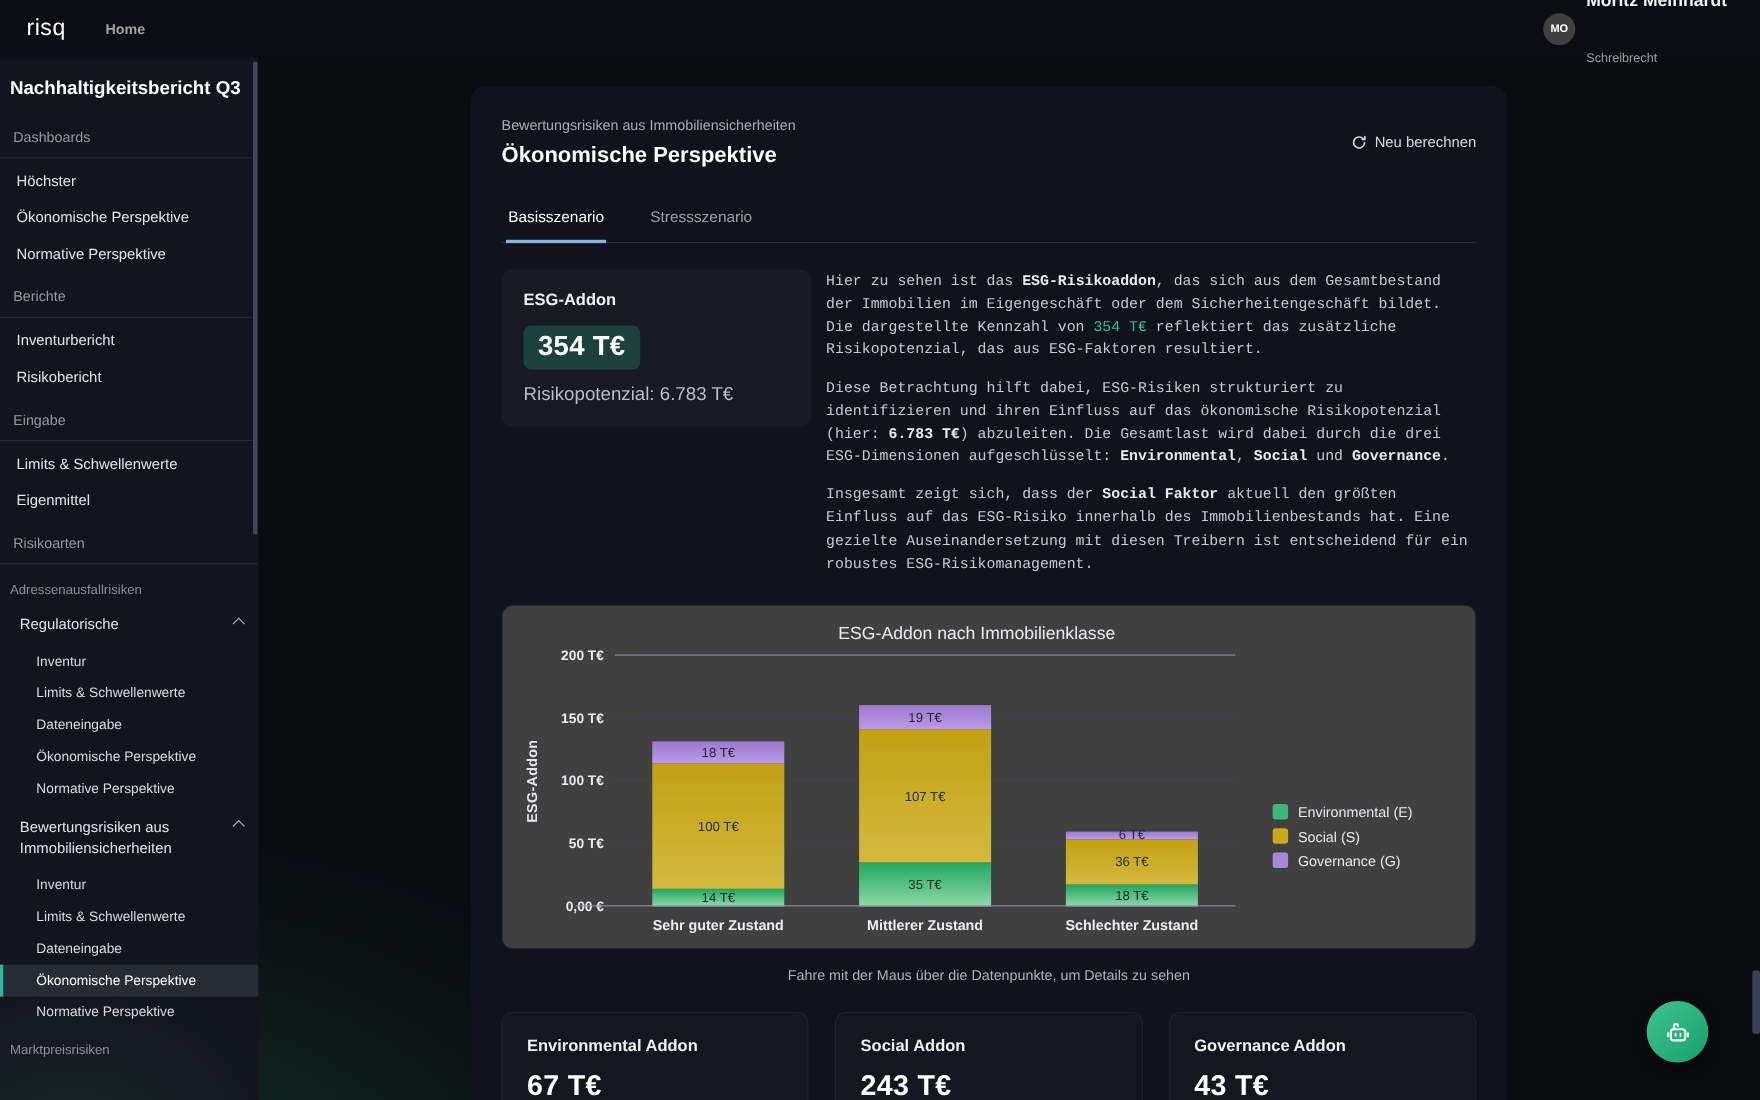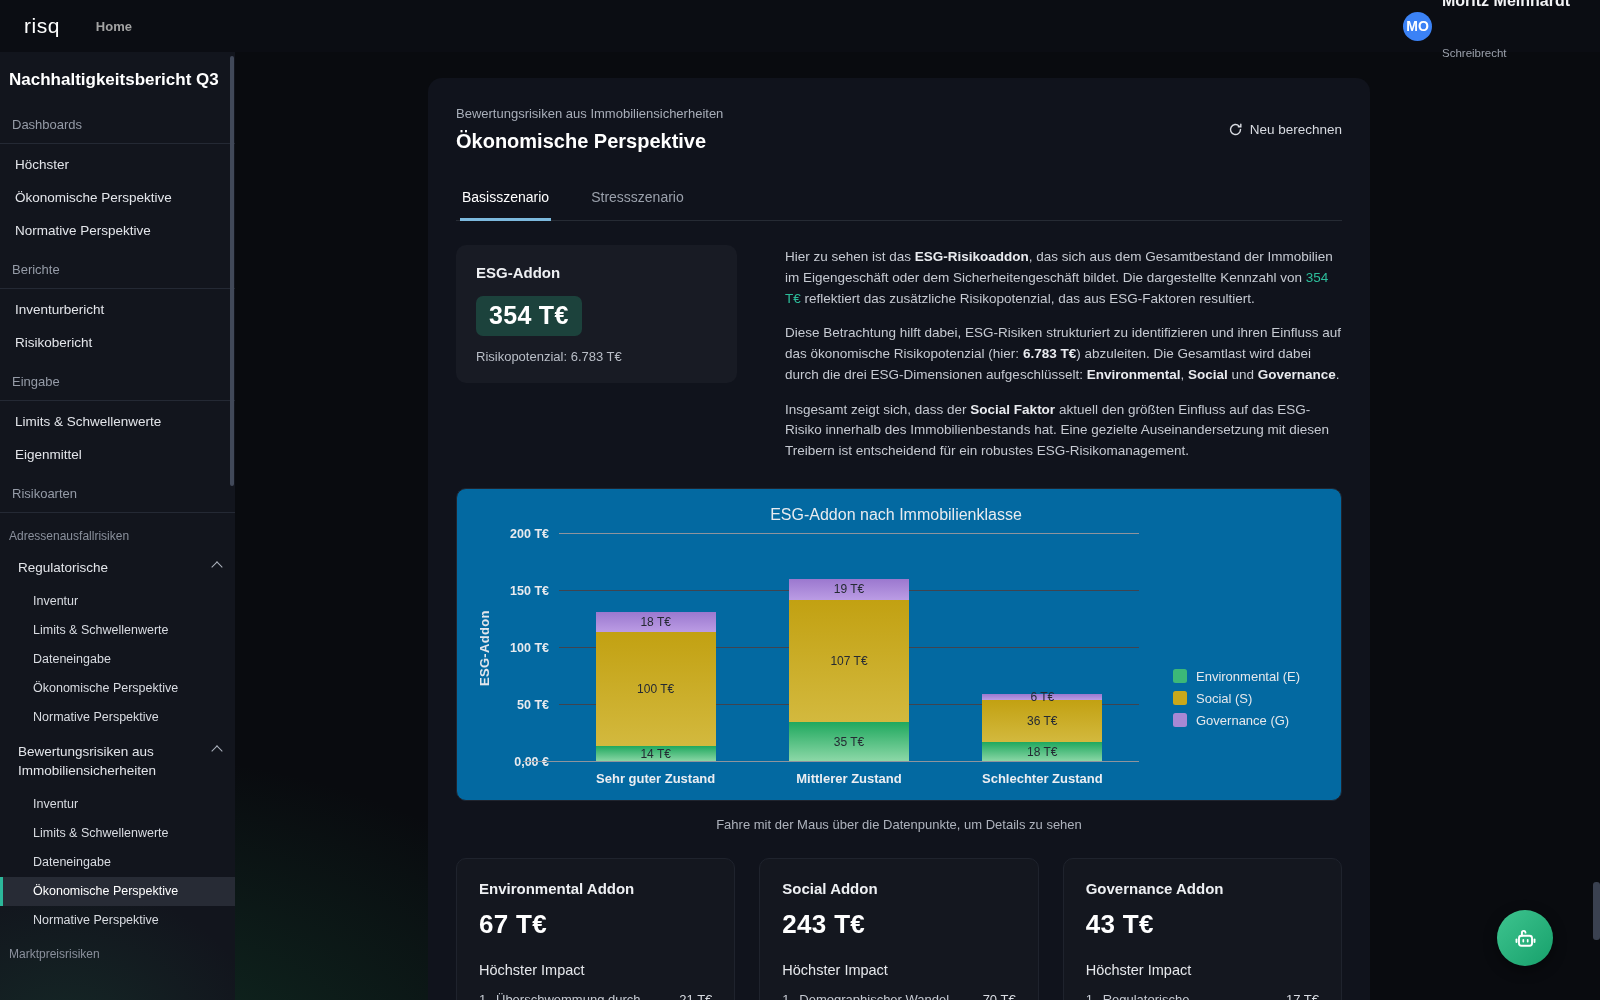--- a/index.html
+++ b/index.html
@@ -15,22 +15,22 @@
   }
 
   
   .topbar {
     position: absolute; left: 0; top: 0; width: 1600px; height: 52px;
     background: #0b0d13; display: flex; align-items: center; padding: 0 30px 0 24px; z-index: 30;
   }
   .logo { font-size: 21px; font-weight: 500; letter-spacing: .5px; color: #fff; cursor: pointer; }
   .nav-home { margin-left: 36px; font-size: 13px; font-weight: 700; color: #a3a3a3; cursor: pointer; }
   .user-box { margin-left: auto; display: flex; align-items: center; gap: 10px; }
-  .avatar { width: 29px; height: 29px; border-radius: 50%; background: #3b82f6; color: #fff;
-    display: flex; align-items: center; justify-content: center; font-size: 14px; font-weight: 700; margin-left: 32px; }
+  .avatar { width: 29px; height: 29px; border-radius: 50%; background: #404040; color: #fff;
+    display: flex; align-items: center; justify-content: center; font-size: 10px; font-weight: 700; margin-left: 32px; }
   .user-name { font-size: 16px; font-weight: 700; color: #f2f3f5; line-height: 1.25; }
   .user-role { font-size: 11.5px; color: #9aa0ab; line-height: 1.2; margin-top: 36px; }
 
   
   .sidebar {
     position: absolute; left: 0; top: 52px; width: 235px; height: 948px;
     background:
       radial-gradient(280px 220px at 28% 104%, rgba(30,104,70,0.22), rgba(0,0,0,0) 70%),
       #12151d;
     padding: 4px 0 0 0; z-index: 20; overflow: hidden;
@@ -64,31 +64,31 @@
   .tabs { display: flex; gap: 38px; margin-top: 28px; border-bottom: 1px solid #262b34; padding: 0 4px; }
   .tab { font-size: 14px; color: #9aa0ab; padding: 8px 2px 13px 2px; cursor: pointer; }
   .tab.active { color: #fff; border-bottom: 3px solid #7cb9dd; margin-bottom: -1px; }
 
   .summary-row { display: flex; margin-top: 24px; }
   .esg-card { width: 281px; flex-shrink: 0; background: #181b24; border-radius: 10px;
     padding: 19px 20px; align-self: flex-start; }
   .esg-title { font-size: 15px; font-weight: 700; color: #eef0f3; }
   .esg-badge { display: inline-block; margin: 15px 0 13px 0; background: #1c423c; color: #fff;
     font-size: 25px; font-weight: 700; padding: 5px 13px 6px 13px; border-radius: 7px; letter-spacing: .3px; }
-  .esg-sub { font-size: 13px; color: #b9bec7; }
-
-  .desc { flex: 1; margin-left: 48px; padding-top: 2px; }
+  .esg-sub { font-size: 17px; color: #b9bec7; }
+
+  .desc { flex: 1; margin-left: 14px; padding-top: 2px; font-family: Liberation Mono, monospace; }
   .desc p { font-size: 13.5px; line-height: 1.54; color: #c6cad2; margin-bottom: 14px; }
   .desc p:last-child { margin-bottom: 0; }
   .desc .b { font-weight: 700; color: #e9ebef; }
   .desc .teal { color: #2dbd9b; }
 
   
-  .chart-card { margin-top: 26px; background: #0369a1; border: 1px solid #20242e; border-radius: 10px;
-    padding: 17px 22px 14px 16px; }
+  .chart-card { margin-top: 26px; background: #404040; border: 1px solid #20242e; border-radius: 10px;
+    padding: 17px 38px 14px 16px; }
   .chart-title { text-align: center; font-size: 16px; color: #e9ebef; margin-bottom: 10px; }
   .chart-body { display: flex; align-items: flex-start; }
   .ylab { writing-mode: vertical-rl; transform: rotate(180deg); height: 228px; display: flex;
     align-items: center; justify-content: center; font-size: 13px; font-weight: 700; color: #e3e6ec;
     width: 22px; letter-spacing: .3px; }
   .yticks { position: relative; width: 64px; height: 228px; flex-shrink: 0; }
   .ytick { position: absolute; right: 10px; font-size: 12.5px; font-weight: 700; color: #e8eaee;
     white-space: nowrap; }
   .plot-col { flex: 1; }
   .plot { position: relative; height: 228px; }

